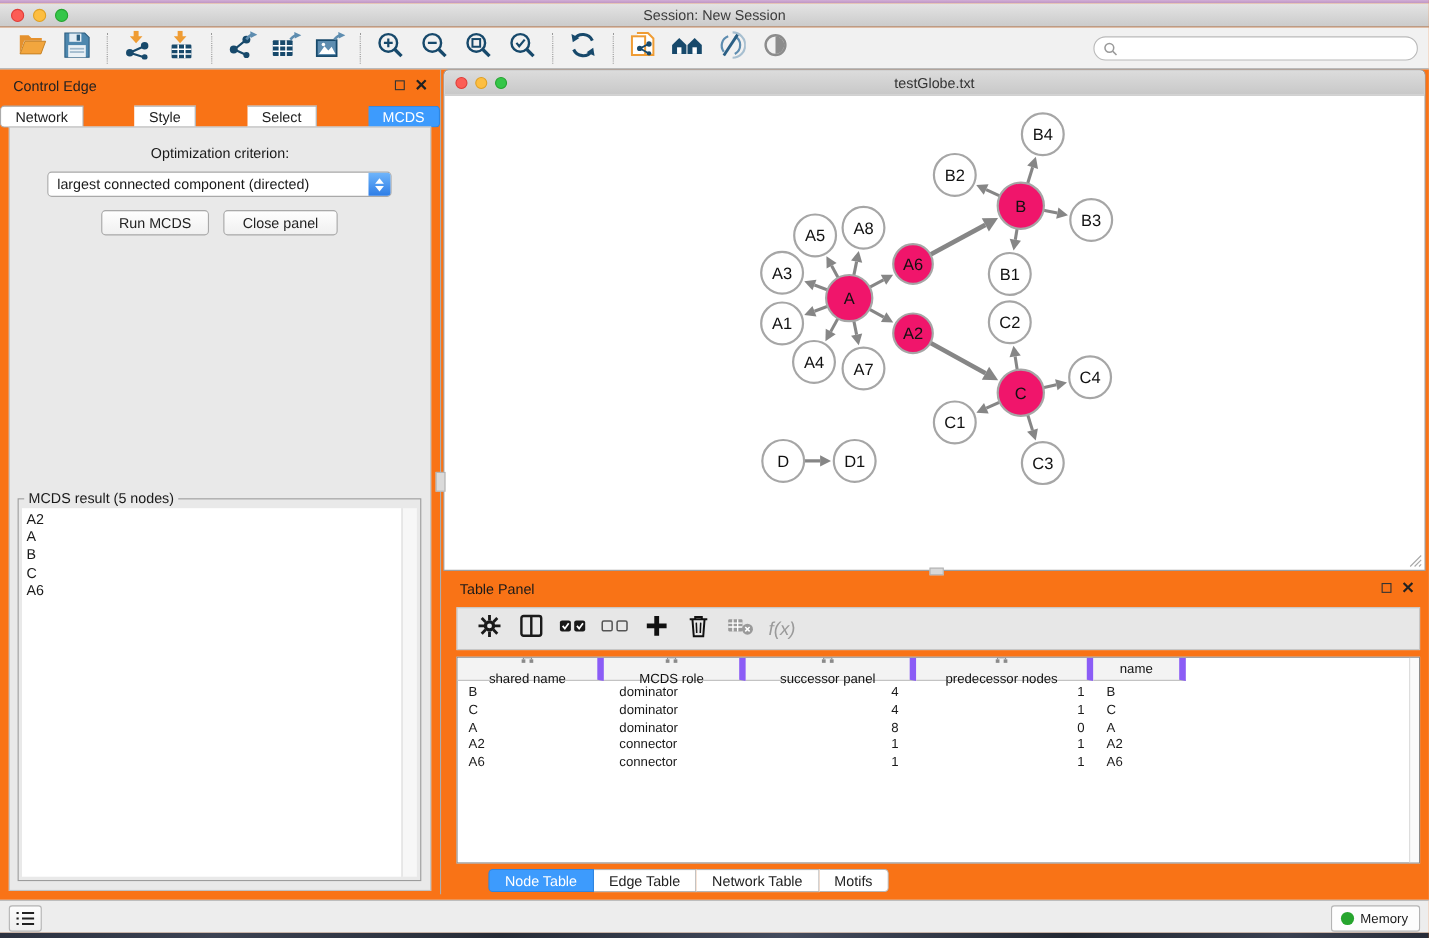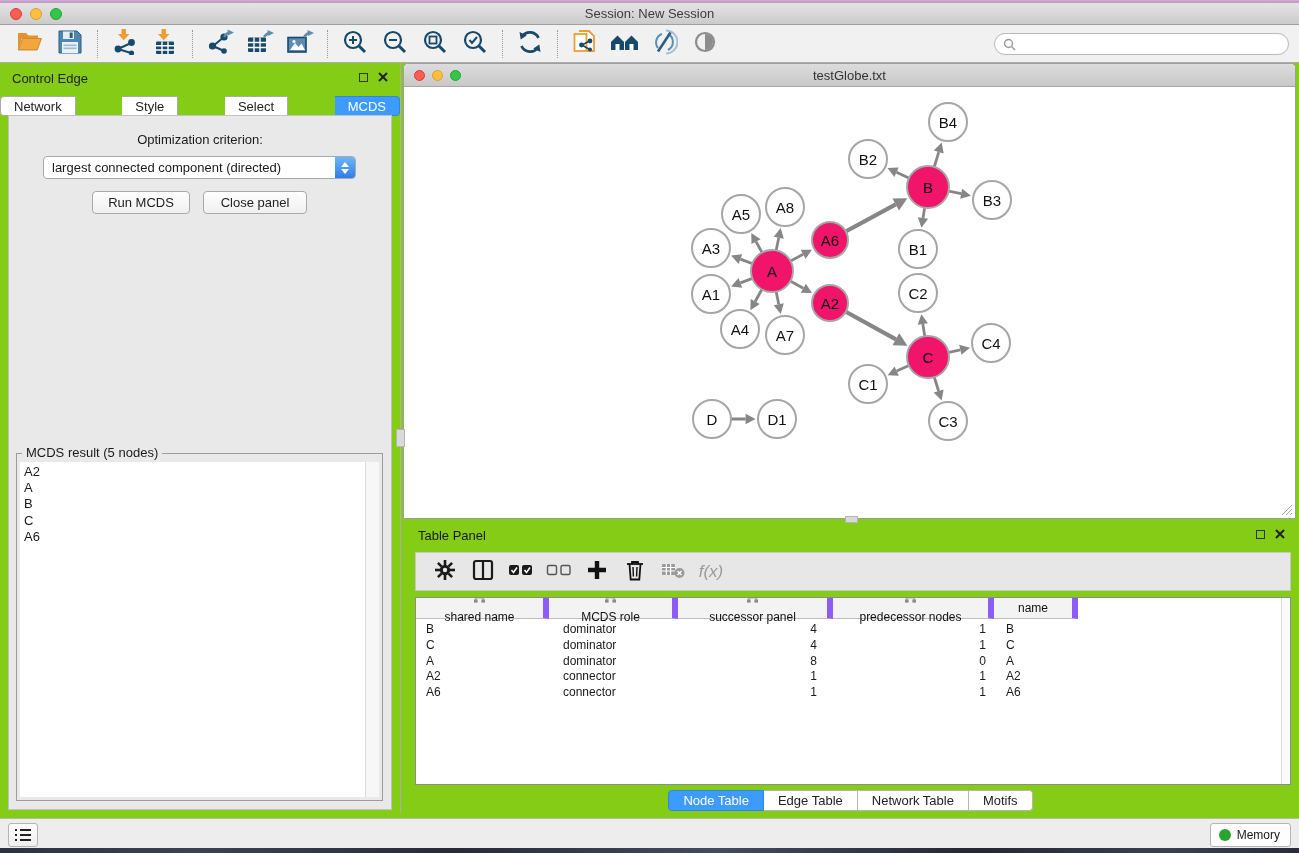--- a/index.html
+++ b/index.html
@@ -1,17 +1,17 @@
 <!DOCTYPE html>
 <html><head>
 <meta charset="utf-8">
 <style>
   * { margin:0; padding:0; box-sizing:border-box; }
   html,body { width:1299px; height:853px; }
-  .screen { position:relative; width:1299px; height:853px; background:#84cc16;
+  .screen { position:relative; width:1299px; height:853px; background:#f97316;
             font-family:"Liberation Sans", sans-serif; overflow:hidden; color:#1A1A1A; }
 
   
   .strip-top { position:absolute; left:0; top:0; width:1299px; height:3px;
                background:linear-gradient(#D2ADD6,#BD95C2); }
   .titlebar { position:absolute; left:0; top:3px; width:1299px; height:22px;
               background:linear-gradient(#E4E4E4,#CBCBCB); border-bottom:1px solid #9F9F9F; }
   .titlebar .title { position:absolute; left:0; right:0; top:3px; text-align:center;
                      font-size:13px; color:#3C3C3C; }
   .lights { position:absolute; left:10px; top:5px; display:flex; gap:8px; }
@@ -101,21 +101,21 @@
               background:#FFFFFF; border:1px solid #8C8C8C; overflow:hidden; }
   .th-row { position:relative; height:21px; }
   .th-cell { position:absolute; top:0; height:21px; background:#F3F3F3;
              border-right:6px solid #8b5cf6; border-bottom:1px solid #BEBEBE;
              display:flex; align-items:center; justify-content:center; gap:4px;
              font-size:12px; color:#111;flex-direction:column; }
   .t-row { position:relative; height:15.8px; font-size:12px; }
   .t-cell { position:absolute; top:0; height:15.8px; line-height:15.8px; white-space:nowrap; overflow:hidden; }
   .t-scroll { position:absolute; top:0; right:0; bottom:0; width:9px;
               background:#FAFAFA; border-left:1px solid #DADADA; }
-  .tp-tabs { position:absolute; left:0; right:0; top:266px; display:flex; justify-content:center; }
+  .tp-tabs { position:absolute; left:0; right:0; top:266px; display:flex; justify-content:flex-start;padding-left:42px; }
   .tp-tab { font-size:13px; padding:2px 14px; background:#FFFFFF; border:1px solid #B5B5B5;
             border-left:none; height:21px; color:#222; }
   .tp-tab:first-child { border-left:1px solid #B5B5B5; border-radius:4px 0 0 4px; }
   .tp-tab:last-child { border-radius:0 4px 4px 0; }
   .tp-tab.sel { background:#3D9BFD; border-color:#2F85E0; color:#FFFFFF; }
 
   
   .statusbar { position:absolute; left:0; top:818px; width:1299px; height:30px;
                background:#EDEDED; border-top:1px solid #B7B7B7; }
   .sbtn { position:absolute; left:8px; top:4px; width:30px; height:24px;

